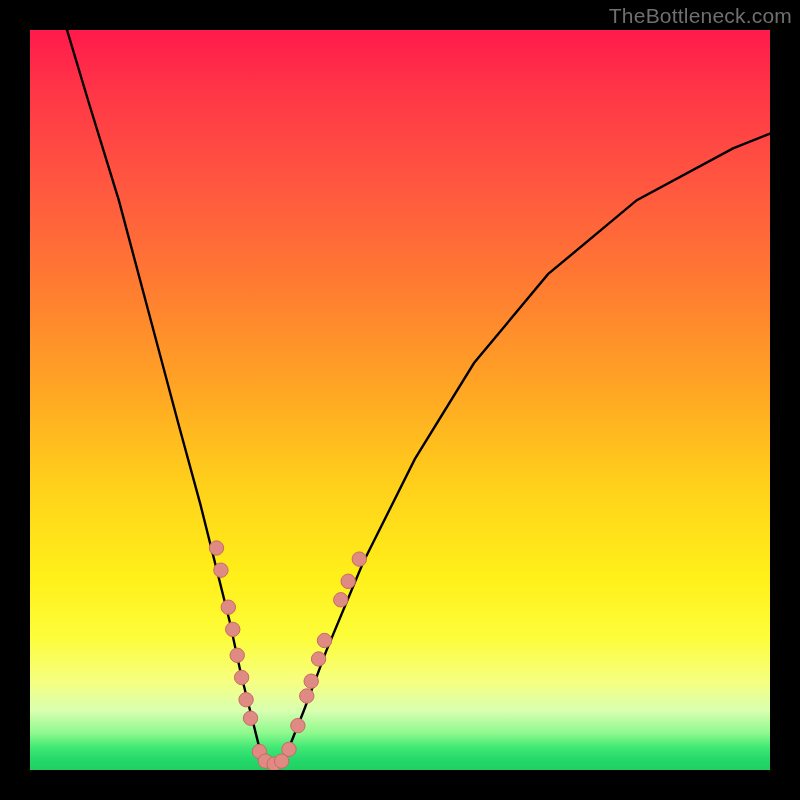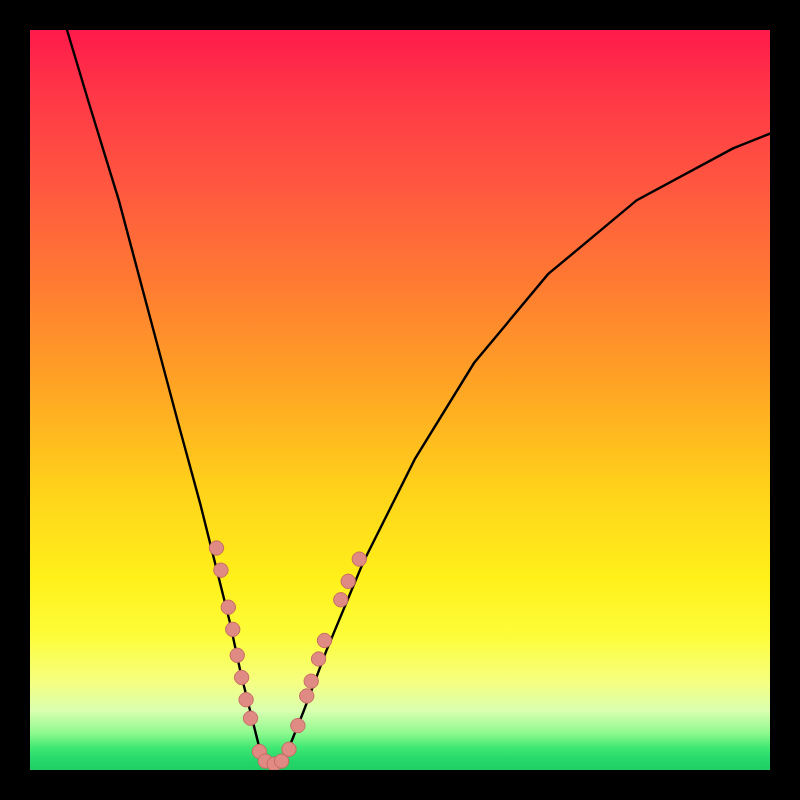--- a/index.html
+++ b/index.html
@@ -81,13 +81,14 @@
           <circle cx="276.76" cy="666.00" r="7.2" fill="#e08a84" stroke="#c76a63" stroke-width="1"></circle>
           <circle cx="281.20" cy="651.20" r="7.2" fill="#e08a84" stroke="#c76a63" stroke-width="1"></circle>
           <circle cx="288.60" cy="629.00" r="7.2" fill="#e08a84" stroke="#c76a63" stroke-width="1"></circle>
           <circle cx="294.52" cy="610.50" r="7.2" fill="#e08a84" stroke="#c76a63" stroke-width="1"></circle>
           <circle cx="310.80" cy="569.80" r="7.2" fill="#e08a84" stroke="#c76a63" stroke-width="1"></circle>
           <circle cx="318.20" cy="551.30" r="7.2" fill="#e08a84" stroke="#c76a63" stroke-width="1"></circle>
           <circle cx="329.30" cy="529.10" r="7.2" fill="#e08a84" stroke="#c76a63" stroke-width="1"></circle>
         </g>
     </svg>
   </div>
+  <div class="watermark">TheBottleneck.com</div>
 </div>
 
 </body></html>

